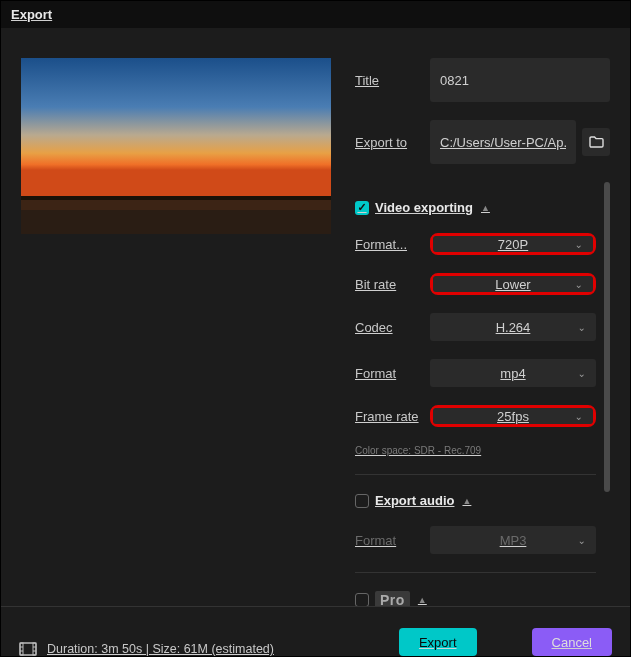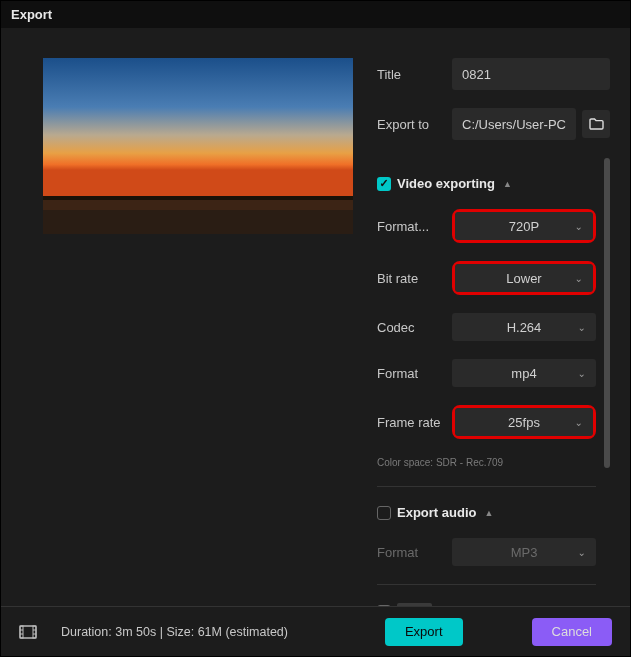--- a/index.html
+++ b/index.html
@@ -1,61 +1,61 @@
 <!DOCTYPE html>
 <html><head>
 <meta charset="utf-8">
 <style>
   * { box-sizing: border-box; margin: 0; padding: 0; font-family: -apple-system, BlinkMacSystemFont, "Segoe UI", Arial, sans-serif; }
   body { background: #1a1a1a; width: 631px; height: 657px; overflow: hidden; color: #d0d0d0; }
 
-  .dialog { width: 631px; height: 657px; background: #1c1c1c; border: 1px solid #000; display: flex; flex-direction: column; }
+  .dialog { width: 631px; height: 657px; background: #1c1c1c; border: 1px solid #000; display: flex; flex-direction: column; text-decoration: underline; }
 
   .titlebar { background: #0f0f0f; padding: 6px 10px; font-size: 13px; font-weight: 600; color: #e8e8e8; }
 
-  .content { flex: 1; display: flex; padding: 30px 20px 10px 20px; gap: 24px; overflow: hidden; margin-left: 22px; }
+  .content { flex: 1; display: flex; padding: 30px 20px 10px 20px; gap: 24px; overflow: hidden; }
 
   
   .preview-col { width: 310px; flex: none; }
   .preview { width: 310px; height: 176px; background: #000; overflow: hidden; position: relative; }
 
   
   .form-col { flex: 1; position: relative; }
   .row { display: flex; align-items: center; margin-bottom: 18px; font-size: 13px; }
   .lbl { width: 75px; flex: none; color: #c8c8c8; white-space: nowrap; overflow: hidden; text-overflow: ellipsis; }
   .field { flex: 1; }
-  .input { width: 100%; height: 32px; background: #2a2a2a; border: none; border-radius: 3px; color: #d0d0d0; padding: 0 10px; font-size: 13px; }
+  .input { width: 100%; height: 44px; background: #2a2a2a; border: none; border-radius: 3px; color: #d0d0d0; padding: 0 10px; font-size: 13px; }
   .input-wrap { display: flex; align-items: center; gap: 6px; }
   .input-wrap .input { flex: 1; }
   .folder-btn { width: 28px; height: 28px; background: #2a2a2a; border-radius: 3px; display: flex; align-items: center; justify-content: center; cursor: pointer; }
 
   .section-head { display: flex; align-items: center; gap: 6px; font-weight: 600; color: #e8e8e8; margin: 18px 0 18px 0; font-size: 13px; }
   .section-head.disabled { color: #7a7a7a; }
   .chk { width: 14px; height: 14px; border-radius: 3px; display: inline-flex; align-items: center; justify-content: center; }
   .chk.on { background: #00c8c8; color: #111; font-size: 11px; font-weight: bold; }
   .chk.off { background: transparent; border: 1.5px solid #666; }
   .caret-up { font-size: 9px; color: #888; margin-left: 2px; }
 
   .dropdown { position: relative; height: 28px; background: #2a2a2a; border-radius: 3px; display: flex; align-items: center; justify-content: center; color: #d0d0d0; font-size: 13px; cursor: pointer; }
   .dropdown.disabled { color: #6a6a6a; cursor: default; }
   .dd-arrow { position: absolute; right: 10px; font-size: 10px; color: #999; }
   .hl { border: 3px solid #e00000; border-radius: 8px; padding: 0; }
-  .hl .dropdown { height: 28px; }
+  .hl .dropdown { height: 16px; }
 
   .colorspace { color: #7a7a7a; font-size: 10px; margin-top: 4px; margin-bottom: 18px; }
   .divider { height: 1px; background: #333; margin: 10px 0 6px 0; }
 
   .pro-badge { background: #3a3a3a; color: #aaa; font-size: 14px; font-weight: bold; padding: 1px 5px; border-radius: 2px; letter-spacing: 0.5px; }
 
   .scroll-region { position: relative; height: 460px; overflow: hidden; padding-right: 14px; }
   .scrollbar-track { position: absolute; right: 0; top: 0; width: 6px; height: 100%; background: transparent; }
   .scrollbar-thumb { position: absolute; right: 0; top: 0; width: 6px; height: 310px; background: #4a4a4a; border-radius: 3px; }
 
   
-  .footer { height: 50px; border-top: 1px solid #333; display: flex; align-items: center; padding: 0 18px; gap: 24px; }
+  .footer { height: 50px; border-top: 1px solid #333; display: flex; align-items: flex-end; padding: 0 18px; gap: 10px; }
   .duration-text { font-size: 12.5px; color: #c8c8c8; }
   .spacer { flex: 1; }
   .btn { height: 28px; padding: 0 20px; border-radius: 4px; font-size: 13px; display: flex; align-items: center; cursor: pointer; border: none; }
   .btn-primary { background: #00c8c8; color: #0a0a0a; font-weight: 500; }
   .btn-secondary { background: #8b5cf6; color: #ddd; margin-left: 45px; }
 
   .lbl.disabled { color: #6a6a6a; }
 
   svg { display: block; }
 </style>

